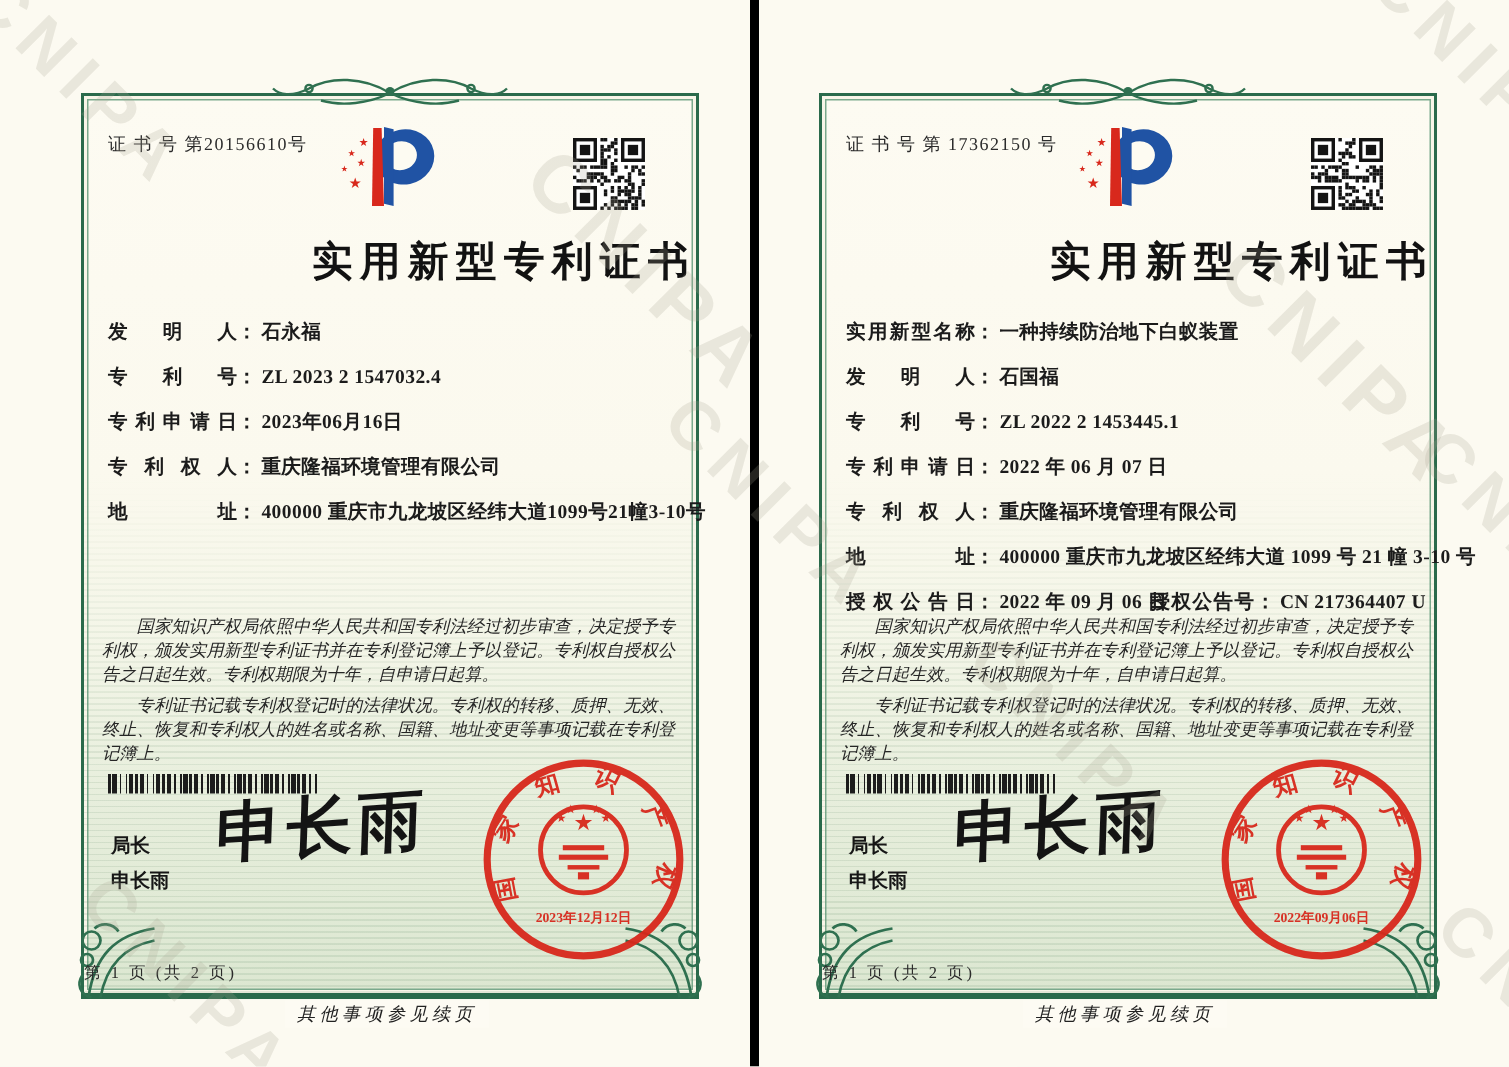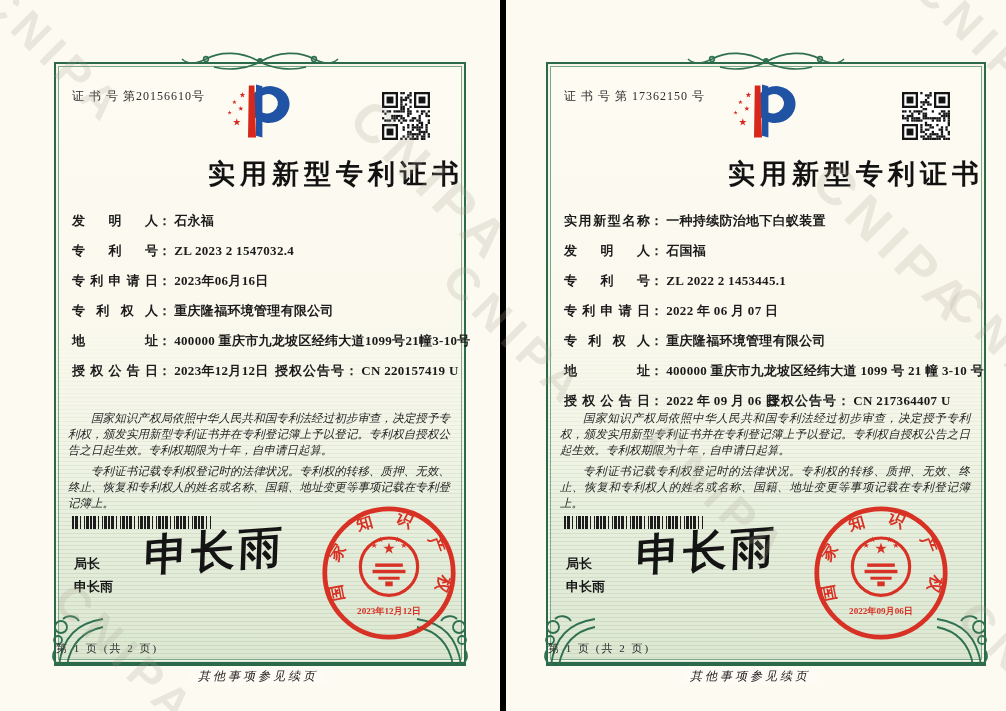--- a/index.html
+++ b/index.html
@@ -32,21 +32,21 @@
   .wm9{left:940px;top:646px;}
 
   
   .frame{
     position:absolute;top:62px;width:408px;height:598px;
     border:2px solid #2a6a4b;border-bottom-width:4px;
     box-shadow:inset 0 0 0 2px #f8f5e8, inset 0 0 0 3px #7aa98c;
     background:linear-gradient(180deg,#fdfbf2 0%,#fbf9ee 42%,#f3f5e7 62%,#e7eedc 78%,#dce7d1 100%);
   }
   .panel.left .frame{left:54px;}
-  .panel.right .frame{left:40px;padding-left:28px;}
+  .panel.right .frame{left:40px;}
   .frame::before{
     content:"";position:absolute;inset:0;pointer-events:none;
     background:repeating-linear-gradient(0deg,rgba(96,140,104,0.14) 0 1px,transparent 1px 4px);
     -webkit-mask-image:linear-gradient(180deg,transparent 0 42%,#000 78%);
     mask-image:linear-gradient(180deg,transparent 0 42%,#000 78%);
   }
   .ornament-top{position:absolute;left:50%;top:-15px;margin-left:-80px;width:160px;height:28px;}
   .ornament-corner{position:absolute;bottom:-9px;width:58px;height:58px;}
   .ornament-corner.bl{left:-7px;}
   .ornament-corner.br{right:-7px;transform:scaleX(-1);}
@@ -336,28 +336,20 @@
         <span class="row-label">专利申请日</span><span class="row-colon">：</span>
         <span class="row-value">2023年06月16日</span>
       </div>
       <div class="row">
         <span class="row-label">专利权人</span><span class="row-colon">：</span>
         <span class="row-value">重庆隆福环境管理有限公司</span>
       </div>
       <div class="row">
         <span class="row-label">地址</span><span class="row-colon">：</span>
         <span class="row-value">400000 重庆市九龙坡区经纬大道1099号21幢3-10号</span>
-      </div>
-      <div class="grant-row">
-        <span class="row-label">授权公告日</span><span class="row-colon">：</span>
-        <span class="row-value">2023年12月12日</span>
-        <span class="grant-second">
-          <span class="g-label">授权公告号</span><span class="row-colon">：</span>
-          <span class="row-value">CN 220157419 U</span>
-        </span>
       </div>
     </div>
 
     <div class="paras">
       <p>国家知识产权局依照中华人民共和国专利法经过初步审查，决定授予专利权，颁发实用新型专利证书并在专利登记簿上予以登记。专利权自授权公告之日起生效。专利权期限为十年，自申请日起算。</p>
       <p>专利证书记载专利权登记时的法律状况。专利权的转移、质押、无效、终止、恢复和专利权人的姓名或名称、国籍、地址变更等事项记载在专利登记簿上。</p>
     </div>
 
     <div class="barcode"></div>
 

